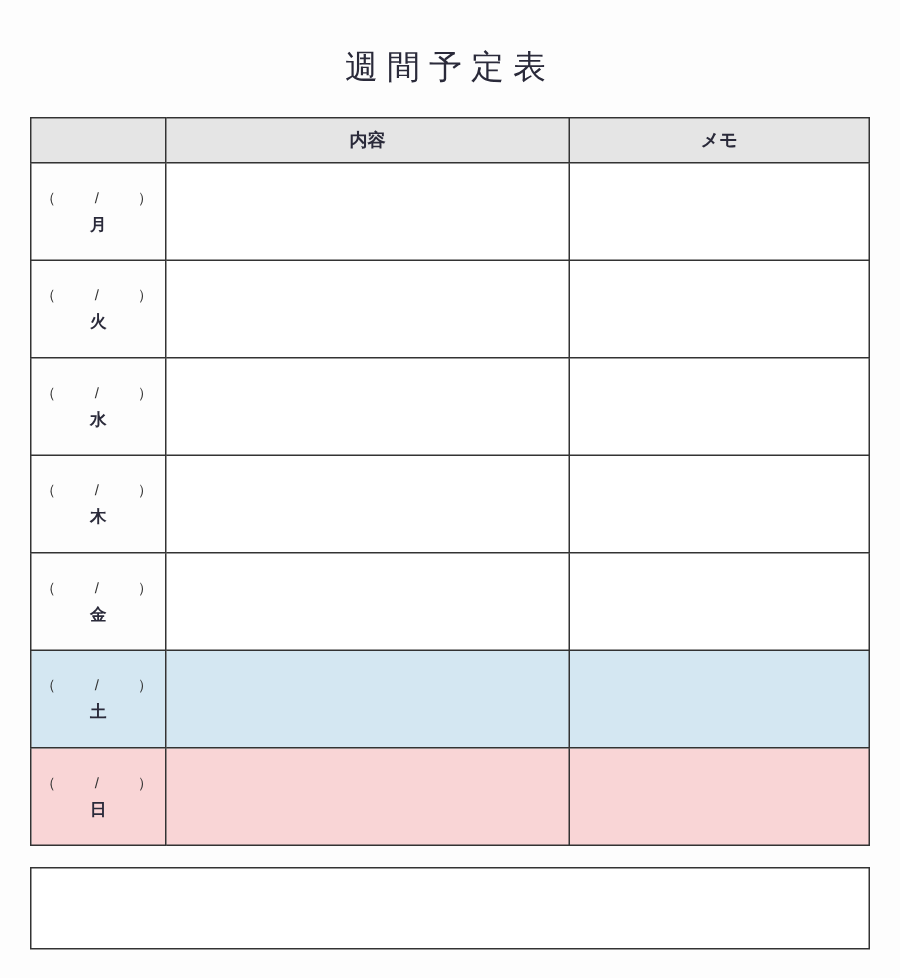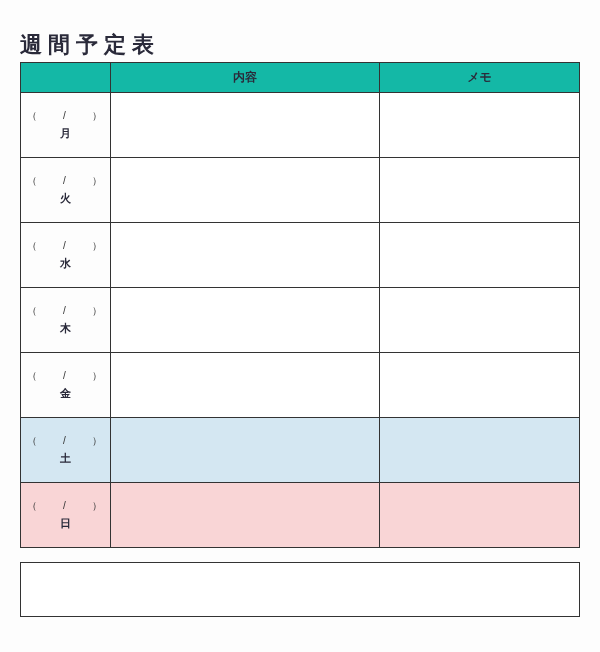--- a/index.html
+++ b/index.html
@@ -5,40 +5,41 @@
   * { box-sizing: border-box; }
   body {
     margin: 0;
     padding: 20px;
     background: #fdfdfd;
     font-family: "Hiragino Sans", "Yu Gothic", "Meiryo", sans-serif;
     color: #2a2a3a;
     width: 600px;
   }
   .title {
+    text-align: center;
     font-size: 22px;
     letter-spacing: 6px;
-    margin: 10px 0 2px 0;
-    font-weight: 700;
+    margin: 10px 0 18px 0;
+    font-weight: 400;
   }
   table.schedule {
     width: 100%;
     border-collapse: collapse;
     table-layout: fixed;
   }
   table.schedule th,
   table.schedule td {
     border: 1px solid #333;
   }
   table.schedule thead th {
     font-size: 12px;
     font-weight: 600;
     padding: 6px 0;
     text-align: center;
-    background: #14b8a6;
+    background: #e5e5e5;
   }
   col.day { width: 90px; }
   col.content { width: auto; }
   col.memo { width: 200px; }
   td.day-cell {
     height: 65px;
     text-align: center;
     vertical-align: middle;
     padding: 6px 4px;
   }

